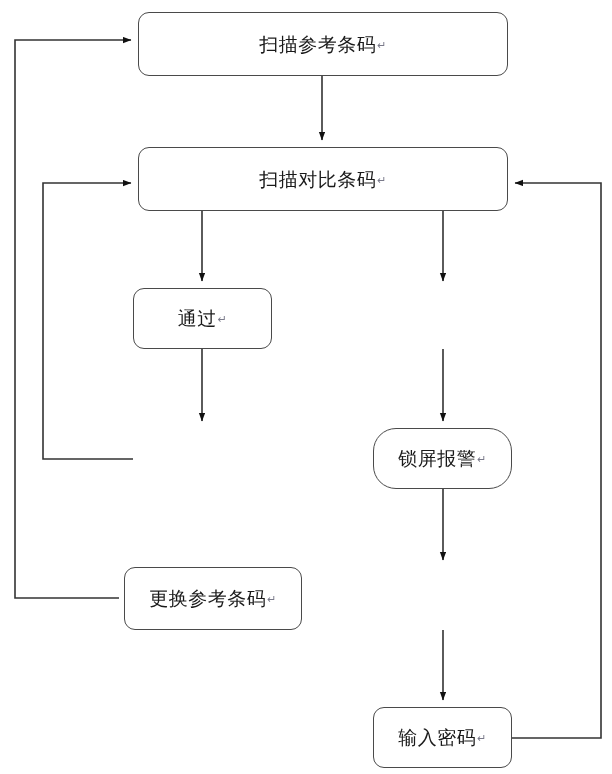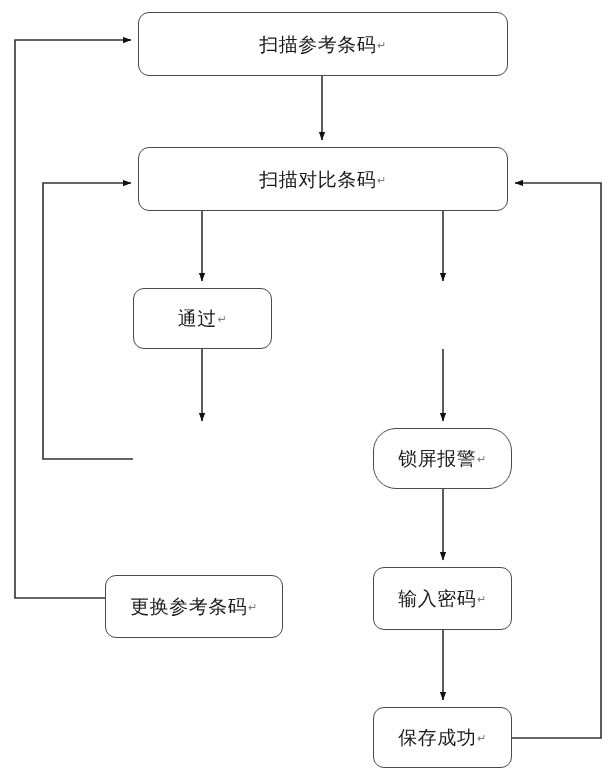--- a/index.html
+++ b/index.html
@@ -103,25 +103,22 @@
   <div class="node" style="left:133px; top:288px; width:139px; height:61px;text-align:center;">
     <span class="node-label"><span>通过</span><span class="pilcrow">↵</span></span>
   </div>
 
 
 
   <div class="node" style="left:373px; top:428px; width:139px; height:61px;border-radius:23px;">
     <span class="node-label"><span>锁屏报警</span><span class="pilcrow">↵</span></span>
   </div>
 
-  <div class="node" style="left:105px; top:567px; width:178px; height:63px;margin-top:8px;">
+  <div class="node" style="left:124px; top:567px; width:178px; height:63px;">
     <span class="node-label"><span>更换参考条码</span><span class="pilcrow">↵</span></span>
   </div>
 
-  <div class="node" style="left:373px; top:567px; width:139px; height:63px;">
-    <span class="node-label"><span>输入密码</span><span class="pilcrow">↵</span></span>
-  </div>
 
   <div class="node" style="left:373px; top:707px; width:139px; height:61px;">
-    <span class="node-label"><span>保存成功</span><span class="pilcrow">↵</span></span>
+    <span class="node-label"><span>输入密码</span><span class="pilcrow">↵</span></span>
   </div>
 
 </div>
 
 </body></html>

